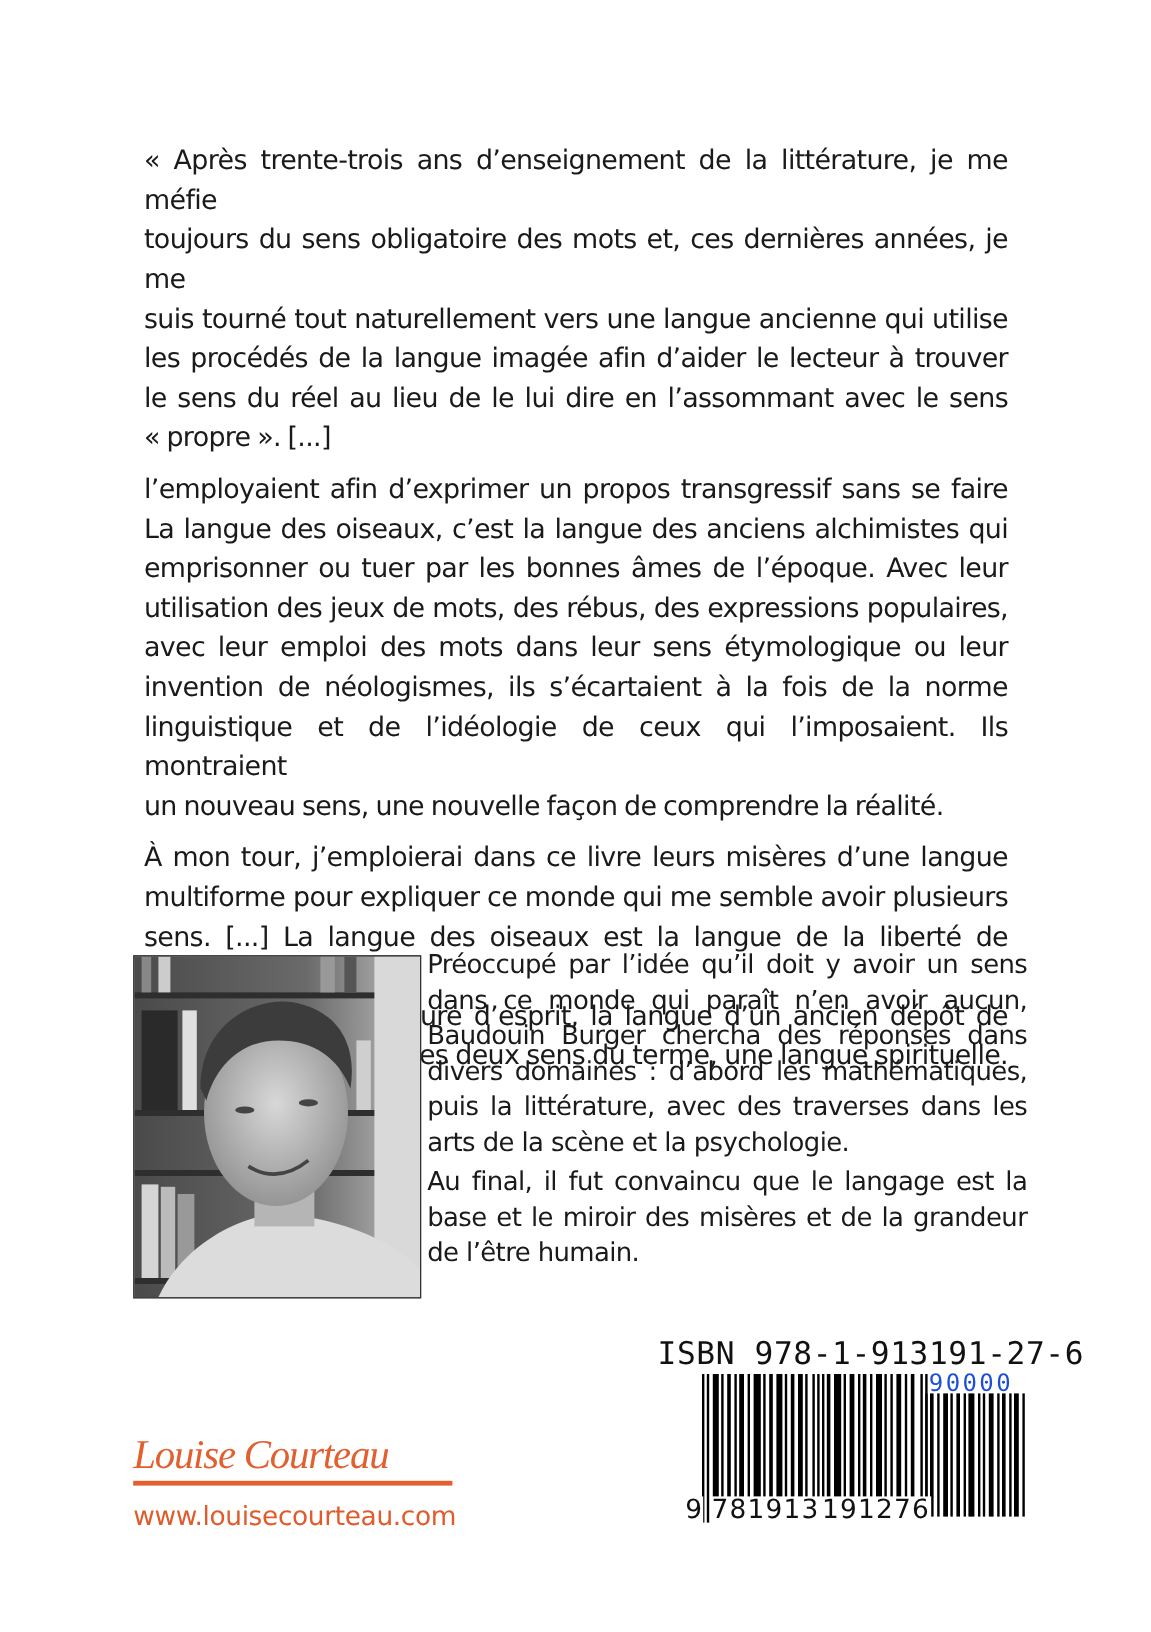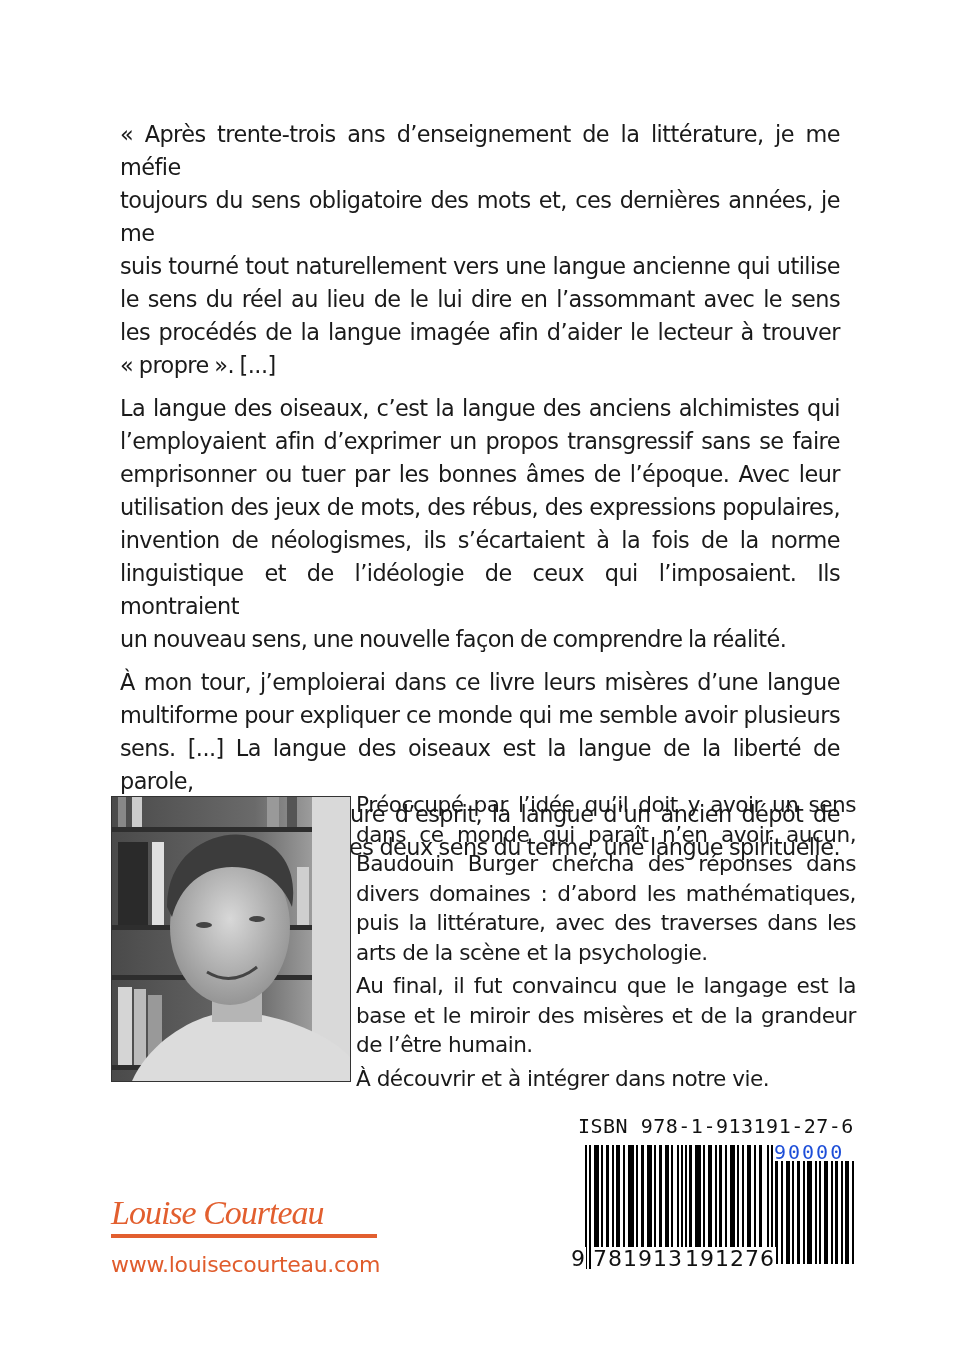--- a/index.html
+++ b/index.html
@@ -15,46 +15,47 @@
   .bio { position:absolute; left:356px; top:790px; width:500px; }
   .bio p { margin:0 0 4px 0; font-size:21.6px; line-height:29.5px; letter-spacing:-0.5px; }
   .bio .ln { display:block; text-align:justify; text-align-last:justify; white-space:nowrap; }
   .bio .ln.last { text-align-last:left; }
   .logo { position:absolute; left:111px; top:1194px; width:265px; }
   .logo-word { font-family:Liberation Serif, serif; font-style:italic; font-size:34px; color:#e25f2f;
                letter-spacing:-1px; line-height:38px; }
   .logo-rule { height:4px; background:#e25f2f; margin-top:2px; width:266px; }
   .site { position:absolute; left:111px; top:1252px; font-size:22px; color:#e05c2c;
           font-family:"DejaVu Sans", sans-serif; letter-spacing:-0.3px; font-weight:normal; }
-  .isbn { position:absolute; left:578px; top:1114px; font-family:"DejaVu Sans Mono", monospace;
-          font-size:20px; letter-spacing:0.5px; color:#111; }
+  .isbn { position:absolute; left:548px; top:1114px; font-family:"DejaVu Sans Mono", monospace;
+          font-size:26px; letter-spacing:0.5px; color:#111; }
   .addon-num { position:absolute; left:774px; top:1140px; font-family:"DejaVu Sans Mono", monospace;
                font-size:20px; letter-spacing:2px; color:#1d4ed8; }
   .barcode { position:absolute; left:585px; top:1145px; width:192px; height:124px; }
   .addon { position:absolute; left:771px; top:1161px; width:86px; height:103px; }
   .ean-num { position:absolute; top:1247px; font-family:"DejaVu Sans", sans-serif; font-size:22px;
              color:#111; background:#fff; line-height:24px; padding:0 1px; }
 </style>
 </head>
 <body>
 
 <div class="quote">
   <p>
     <span class="ln">« Après trente-trois ans d’enseignement de la littérature, je me méfie</span>
     <span class="ln">toujours du sens obligatoire des mots et, ces dernières années, je me</span>
     <span class="ln">suis tourné tout naturellement vers une langue ancienne qui utilise</span>
+    <span class="ln">les procédés de la langue imagée afin d’aider le lecteur à trouver</span>
     <span class="ln">le sens du réel au lieu de le lui dire en l’assommant avec le sens</span>
-    <span class="ln">les procédés de la langue imagée afin d’aider le lecteur à trouver</span>
     <span class="ln last">« propre ». [...]</span>
   </p>
   <p>
+    <span class="ln">l’employaient afin d’exprimer un propos transgressif sans se faire</span>
     <span class="ln">La langue des oiseaux, c’est la langue des anciens alchimistes qui</span>
-    <span class="ln">l’employaient afin d’exprimer un propos transgressif sans se faire</span>
     <span class="ln">emprisonner ou tuer par les bonnes âmes de l’époque. Avec leur</span>
     <span class="ln">utilisation des jeux de mots, des rébus, des expressions populaires,</span>
+    <span class="ln">avec leur emploi des mots dans leur sens étymologique ou leur</span>
     <span class="ln">invention de néologismes, ils s’écartaient à la fois de la norme</span>
     <span class="ln">linguistique et de l’idéologie de ceux qui l’imposaient. Ils montraient</span>
     <span class="ln last">un nouveau sens, une nouvelle façon de comprendre la réalité.</span>
   </p>
   <p>
     <span class="ln">À mon tour, j’emploierai dans ce livre leurs misères d’une langue</span>
     <span class="ln">multiforme pour expliquer ce monde qui me semble avoir plusieurs</span>
     <span class="ln">sens. [...] La langue des oiseaux est la langue de la liberté de parole,</span>
     <span class="ln">la langue de l’ouverture d’esprit, la langue d’un ancien dépôt de</span>
     <span class="ln">sagesse. C’est, dans les deux sens du terme, une langue spirituelle. »</span>
@@ -113,23 +114,20 @@
     <span class="ln">dans ce monde qui paraît n’en avoir aucun,</span>
     <span class="ln">Baudouin Burger chercha des réponses dans</span>
     <span class="ln">divers domaines : d’abord les mathématiques,</span>
     <span class="ln">puis la littérature, avec des traverses dans les</span>
     <span class="ln last">arts de la scène et la psychologie.</span>
   </p>
   <p>
     <span class="ln">Au final, il fut convaincu que le langage est la</span>
     <span class="ln">base et le miroir des misères et de la grandeur</span>
     <span class="ln last">de l’être humain.</span>
-  </p>
-  <p>
-    <span class="ln last">À découvrir et à intégrer dans notre vie.</span>
   </p>
 </div>
 
 <div class="logo">
   <div class="logo-word">Louise Courteau</div>
   <div class="logo-rule"></div>
 </div>
 <div class="site">www.louisecourteau.com</div>
 
 <div class="isbn">ISBN 978-1-913191-27-6</div>

